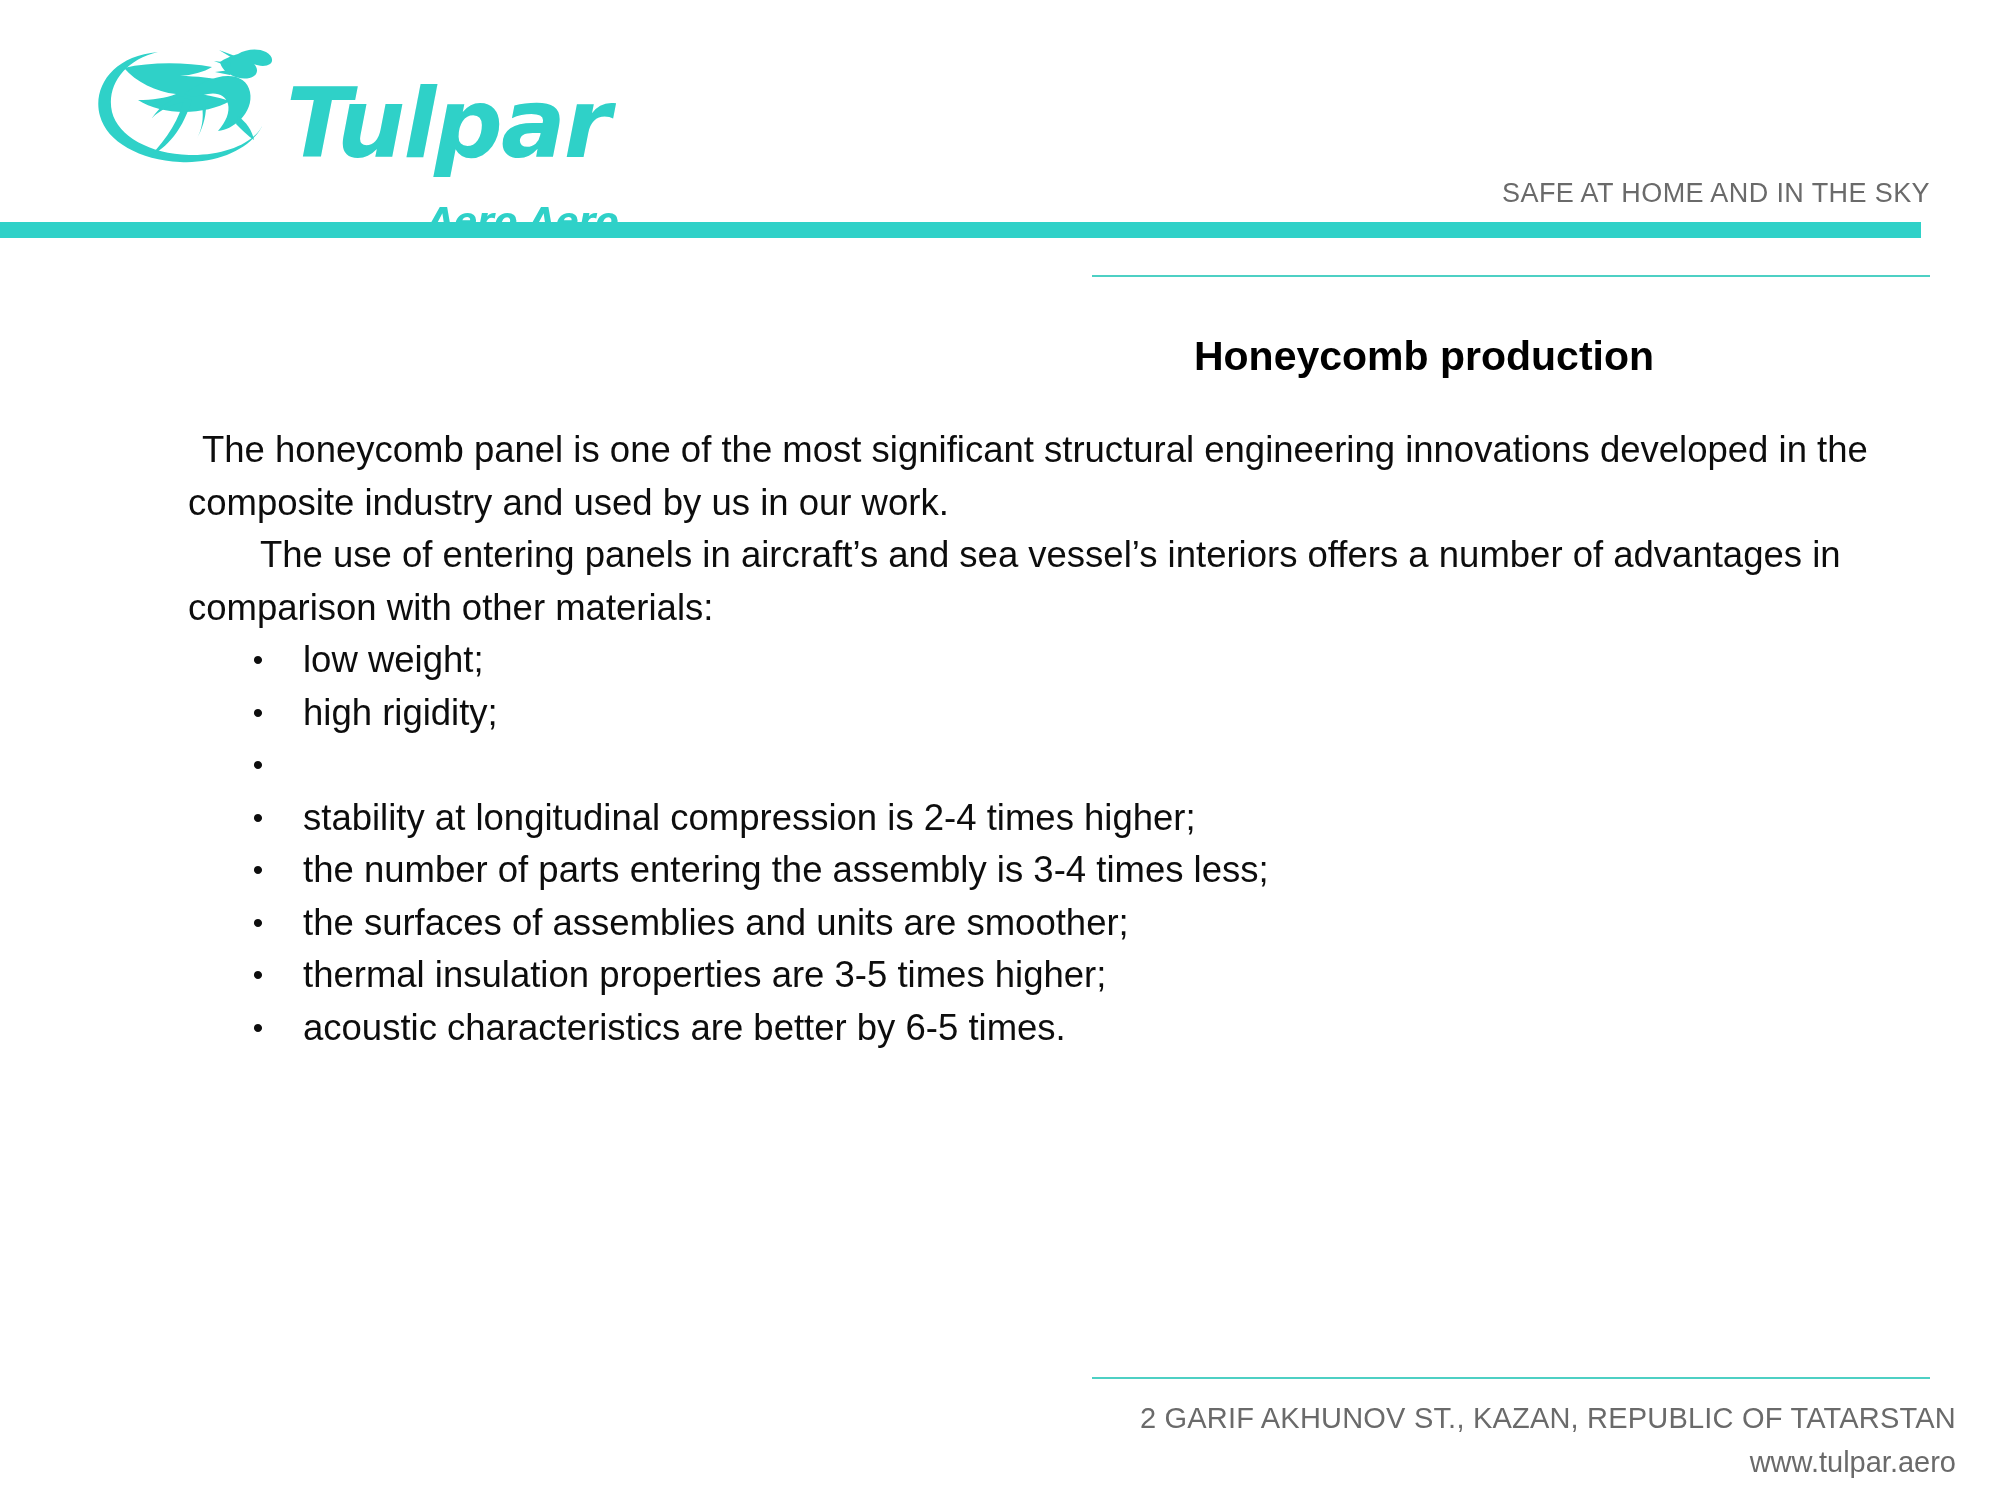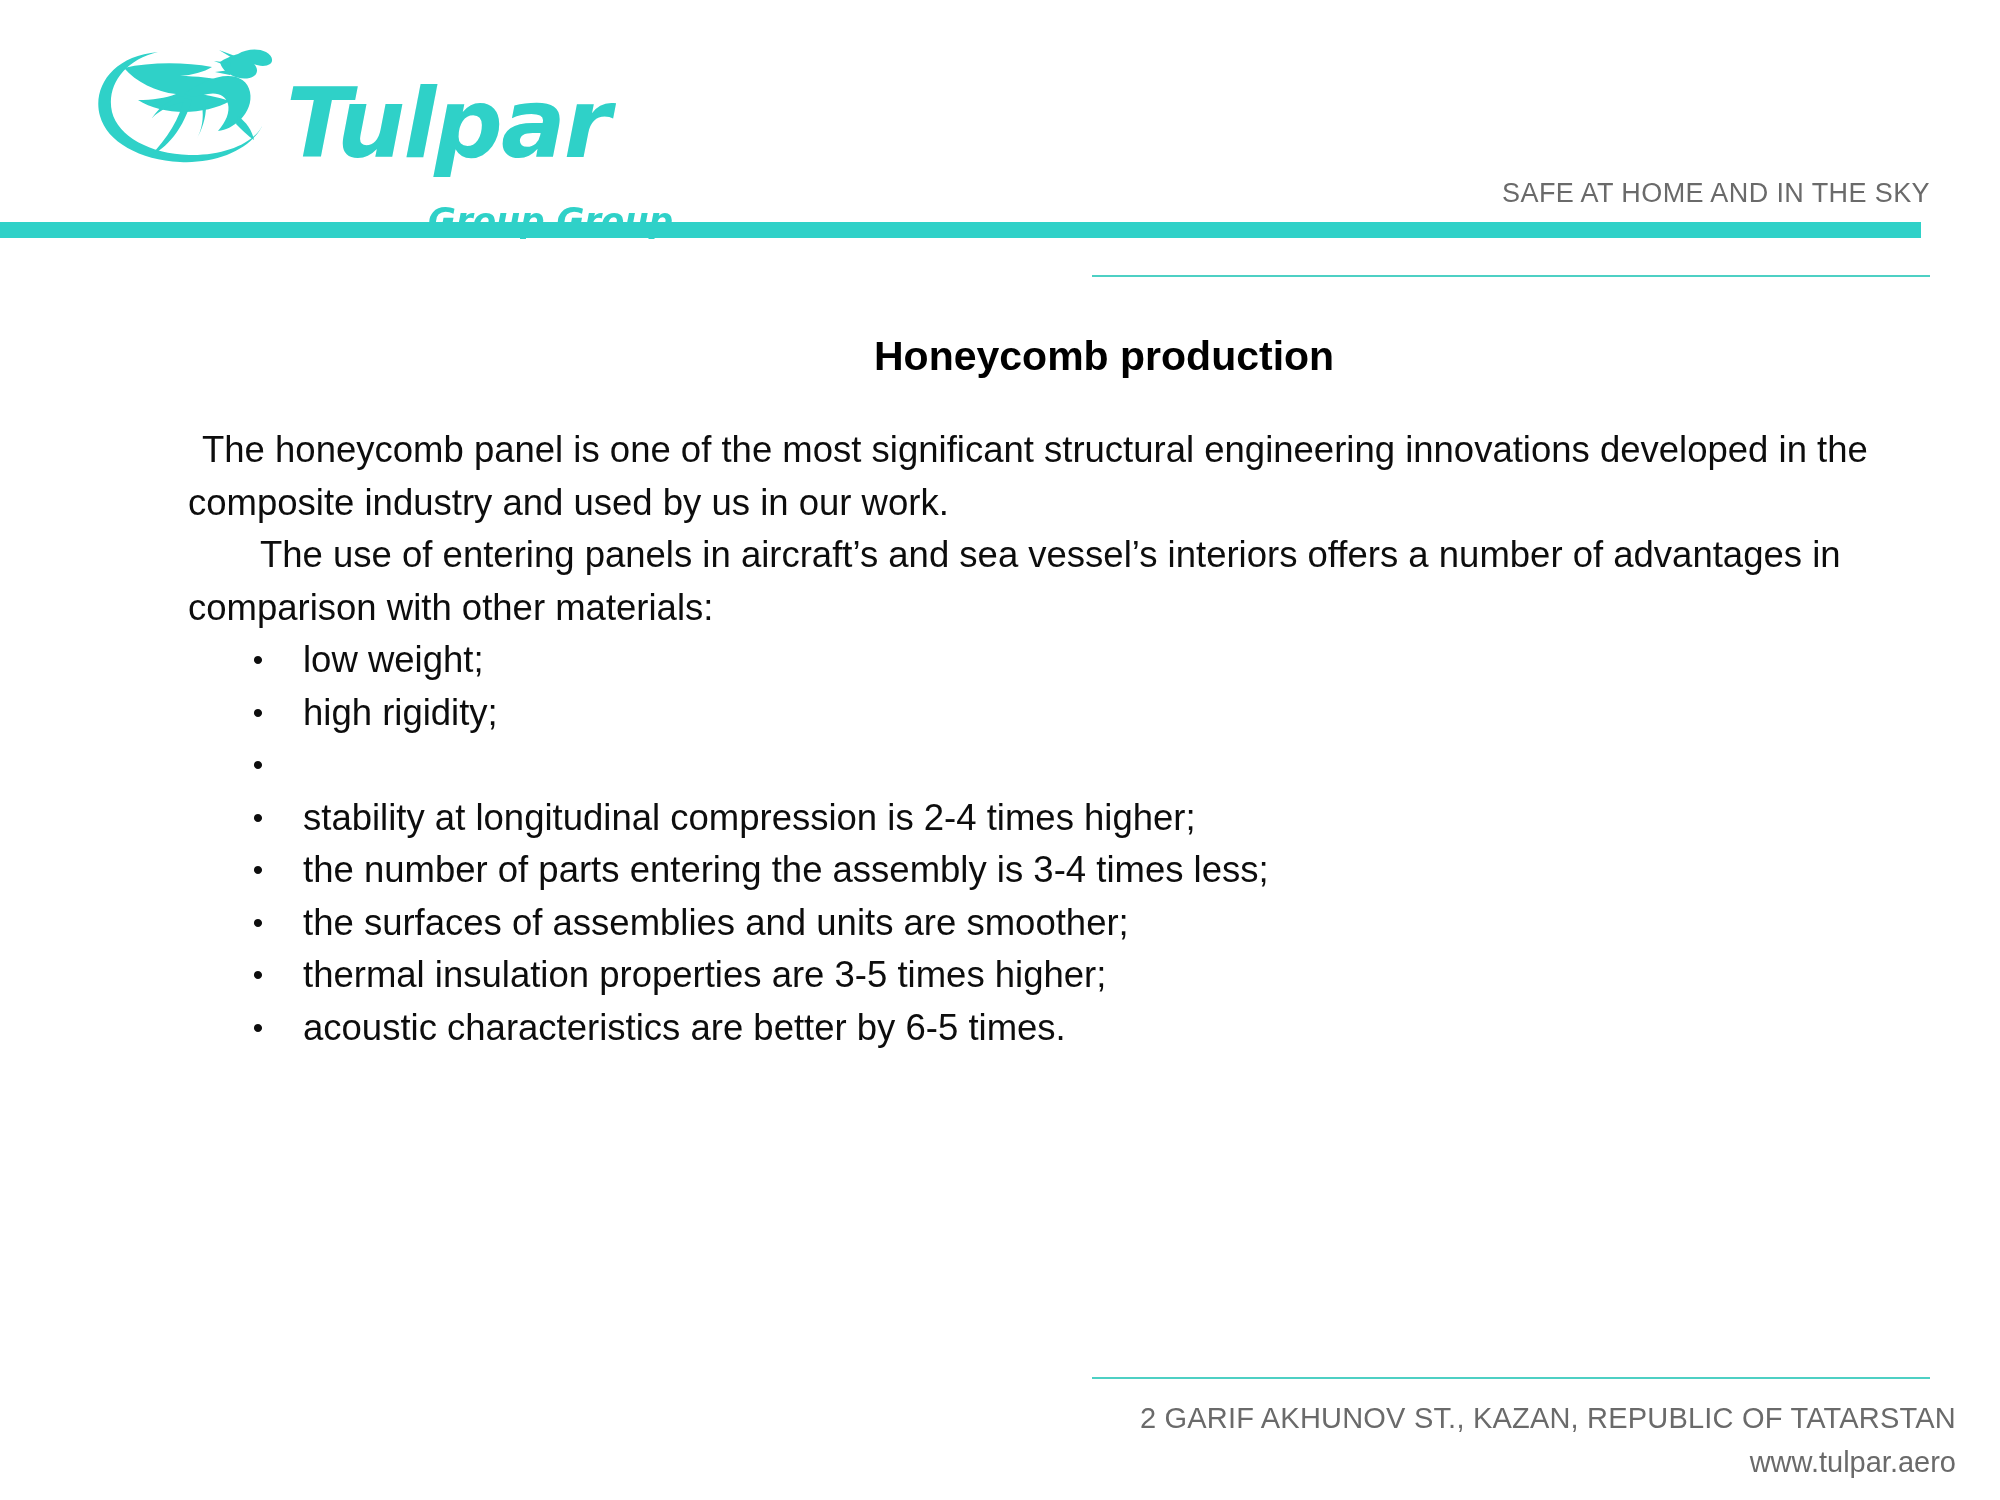--- a/index.html
+++ b/index.html
@@ -90,21 +90,21 @@
     top: 275px;
     width: 838px;
     height: 0;
     border-top: 2px solid #4dd0c4;
   }
   #slide-title {
     position: absolute;
     right: 70px;
     top: 333px;
     width: 1100px;
-    text-align: left;
+    text-align: center;
     font-size: 41px;
     font-weight: bold;
     color: #000000;
     white-space: nowrap;
   }
 
   
   #body {
     position: absolute;
     left: 188px;
@@ -189,21 +189,21 @@
 
           <path d="M150 80 C158 86 164 94 166 104 C160 100 154 94 148 88 Z" fill="#2fd1c8"></path>
 
           <path d="M104 64 C100 76 94 90 86 100 C78 110 70 116 62 120 C70 112 78 102 84 92 C90 82 94 72 96 62 Z" fill="#2fd1c8"></path>
           <path d="M118 70 C118 82 114 94 108 104 C114 94 116 82 114 70 Z" fill="#2fd1c8"></path>
 
           <path d="M96 60 C84 62 72 70 64 82 C72 74 84 68 96 66 Z" fill="#2fd1c8"></path>
         </svg>
       </div>
       <div id="logo-wordmark">Tulpar</div>
-      <div id="logo-subwordmark">Group Group</div>
+      <div id="logo-subwordmark">Aero Aero</div>
     </div>
 
     <div id="header-tagline">SAFE AT HOME AND IN THE SKY</div>
     <div id="header-bar"></div>
   </div>
 
   <div id="title-rule"></div>
   <div id="slide-title">Honeycomb production</div>
 
   <div id="body">

